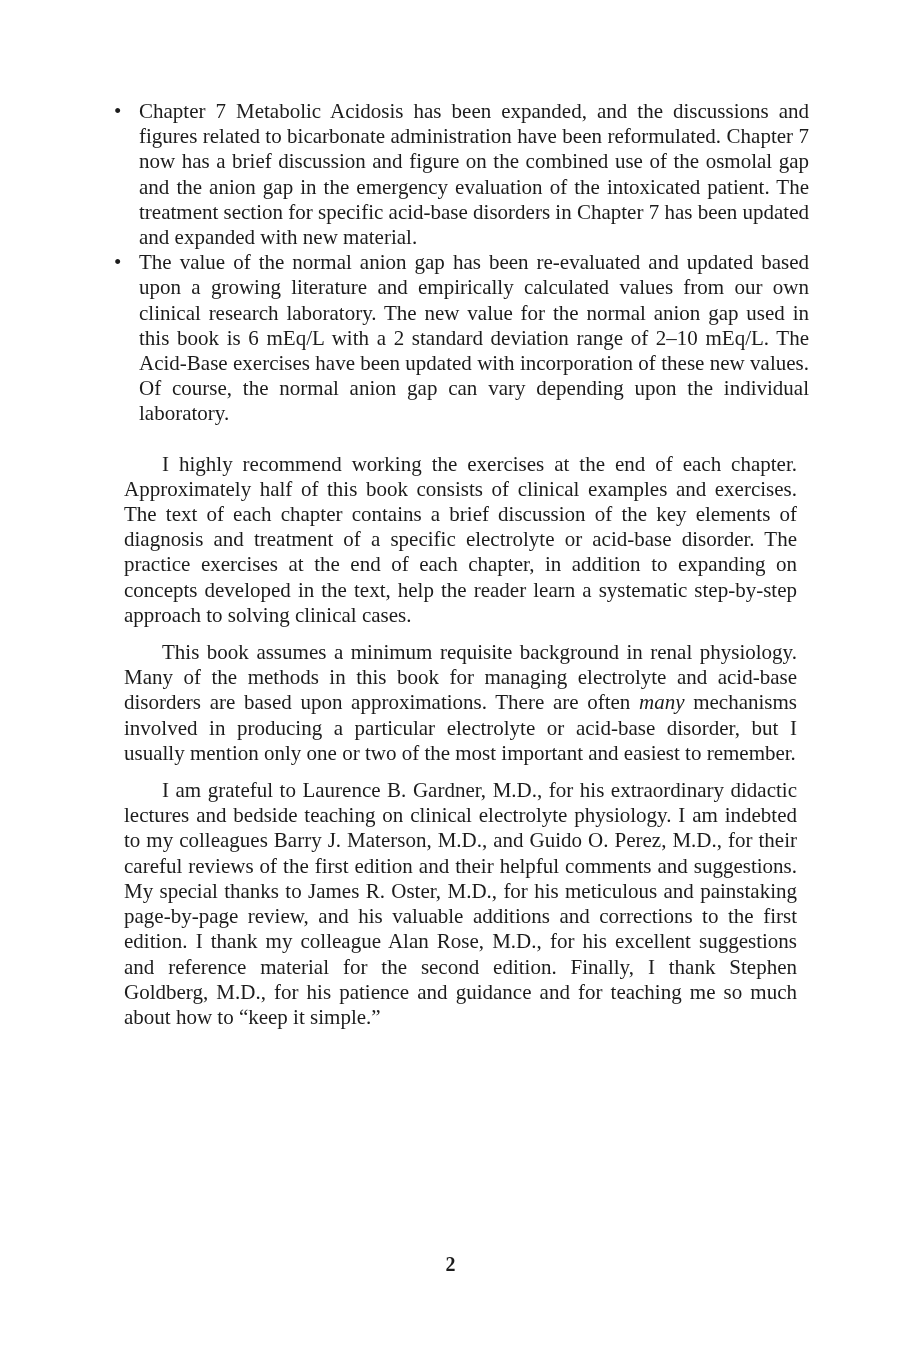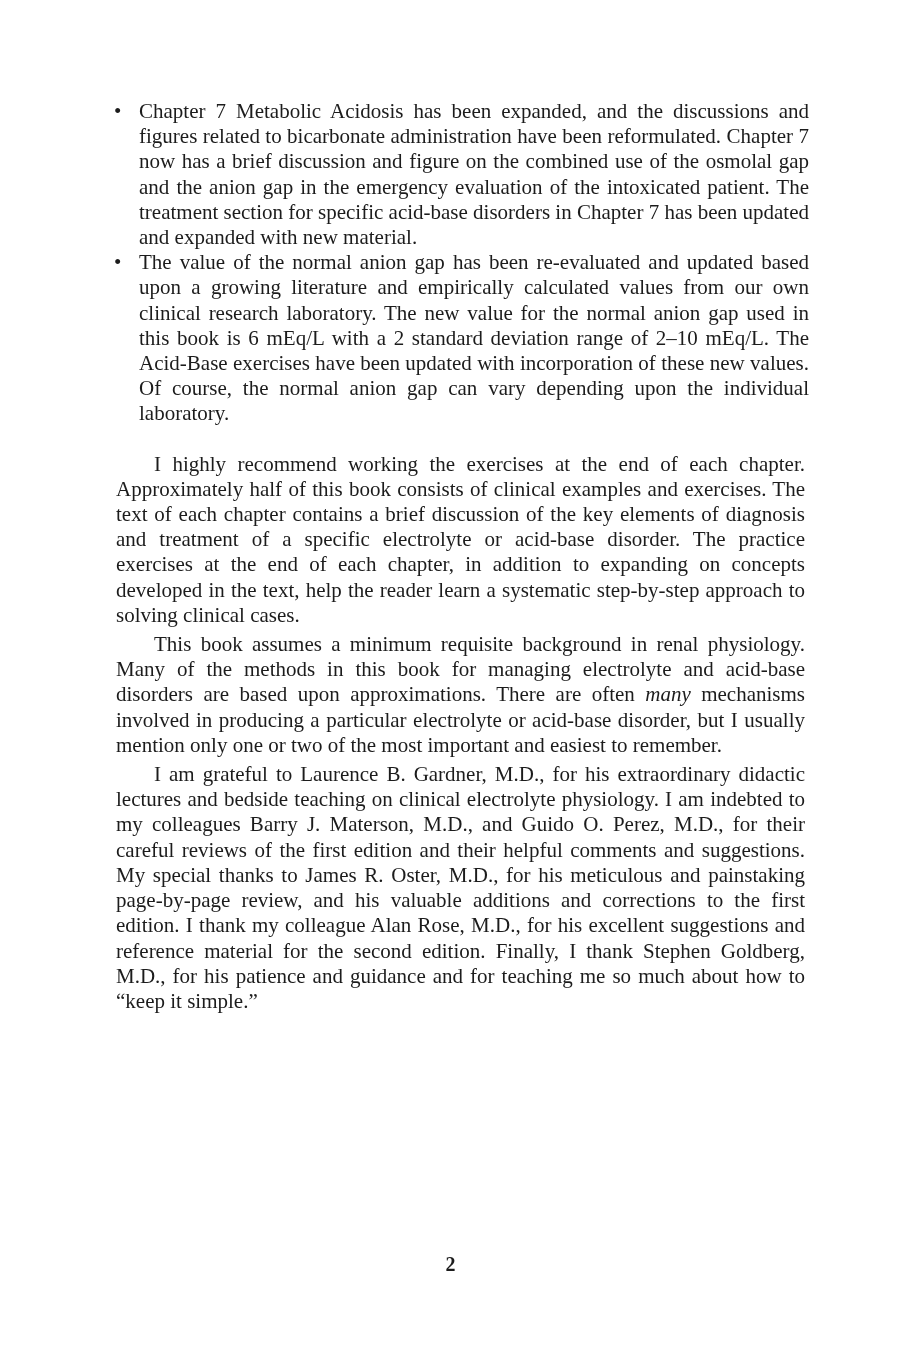--- a/index.html
+++ b/index.html
@@ -37,21 +37,21 @@
   }
   .bullet-marker {
     position: absolute;
     left: 2px;
     top: 0;
   }
   .paragraphs {
     margin-top: 25px;
   }
   .para {
-    margin: 4px;
+    margin: 12px;
     text-indent: 38px;
   }
   .para em {
     font-style: italic;
   }
   .page-number {
     position: absolute;
     left: 0;
     top: 1253px;
     width: 100%;

